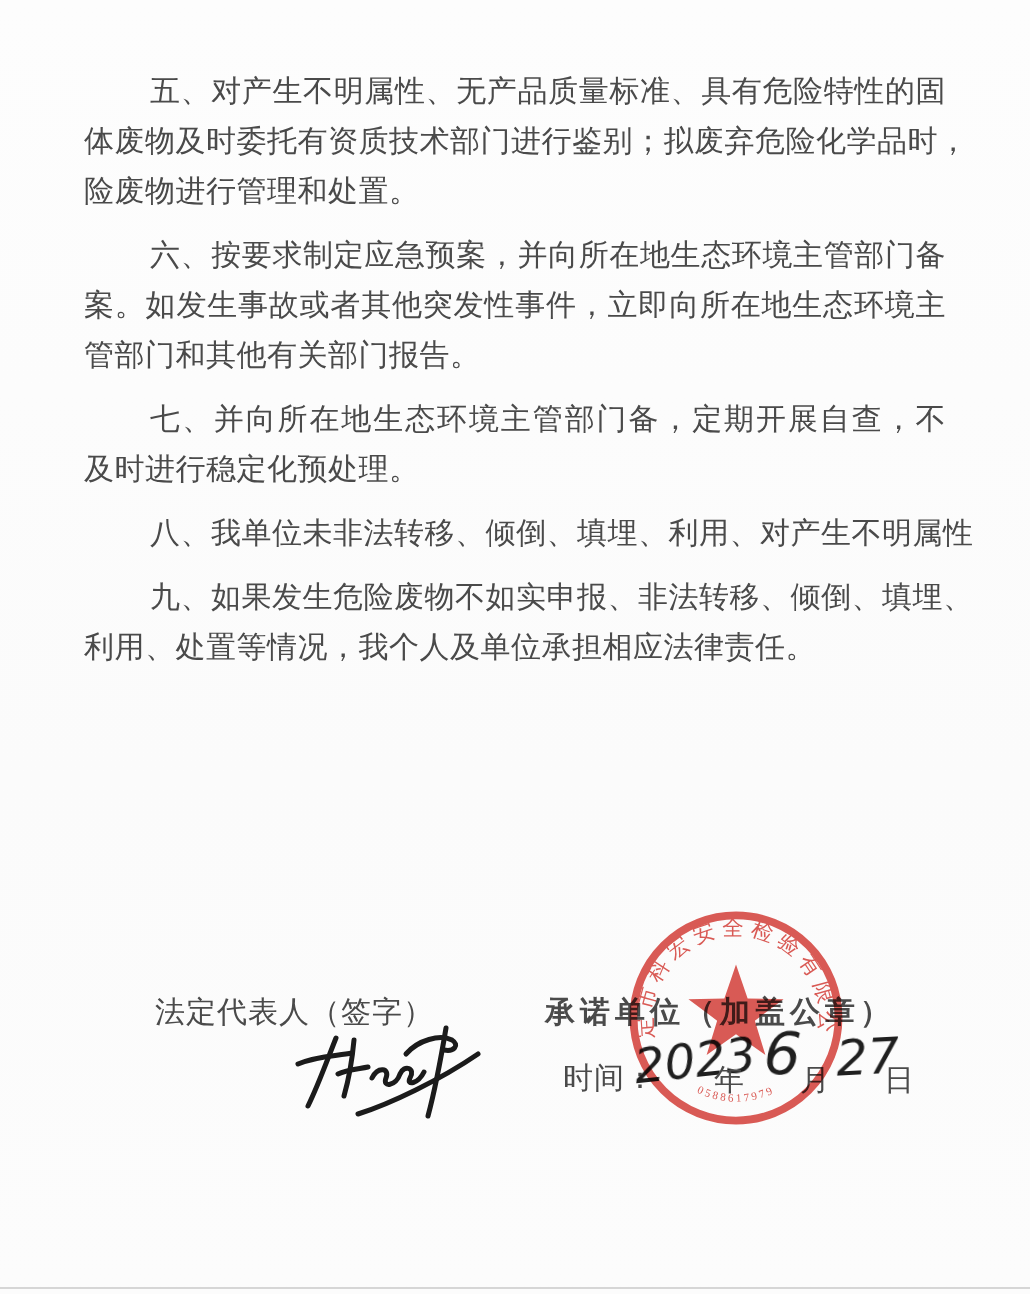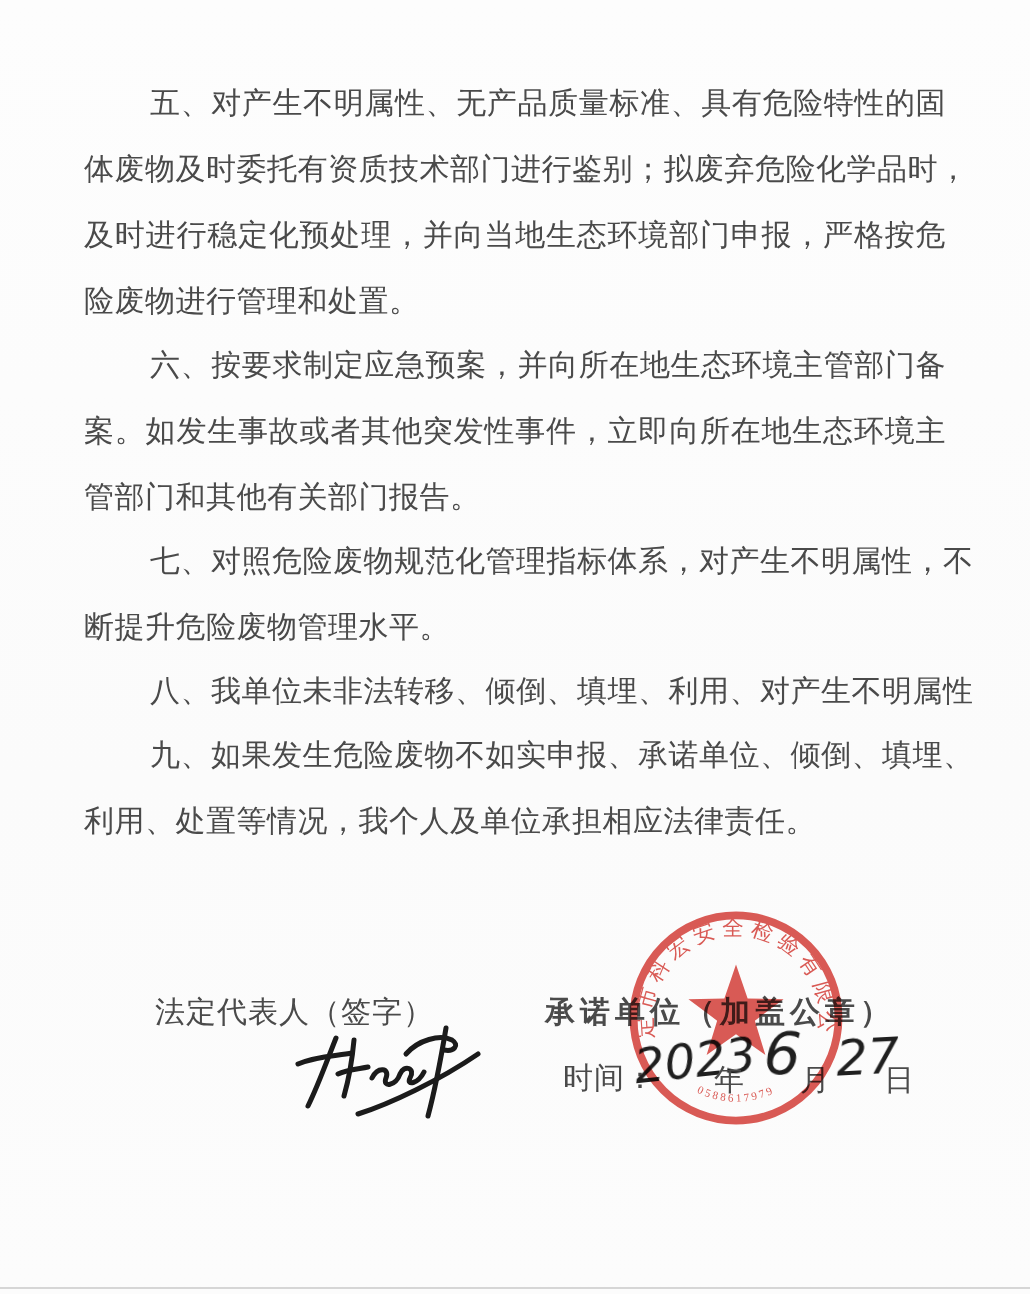--- a/index.html
+++ b/index.html
@@ -26,25 +26,24 @@
   .doc-line {
     height: 50px;
     line-height: 50px;
     font-size: 30px;
     color: #4a4a4a;
     white-space: nowrap;
     text-align: justify;
     text-align-last: auto;
     letter-spacing: 0.5px;
     filter: blur(0.2px);
-    margin-top: 16px;
   }
   .doc-line.fill { text-align-last: justify; }
   .doc-line.first { text-indent: 66px; margin-top: 14px; }
-  .doc-line.first:first-child { margin-top: 12px; }
+  .doc-line.first:first-child { margin-top: 0; }
 
   
   .label {
     position: absolute;
     font-size: 30px;
     color: #4a4a4a;
     white-space: nowrap;
     filter: blur(0.2px);
   }
   .legal-rep-label { left: 155px; top: 992px; letter-spacing: 1px; text-align: center; }
@@ -106,29 +105,28 @@
   }
 </style>
 </head>
 <body>
 
 <div class="page">
 
   <div class="doc-body">
       <div class="doc-line first fill">五、对产生不明属性、无产品质量标准、具有危险特性的固</div>
       <div class="doc-line fill">体废物及时委托有资质技术部门进行鉴别；拟废弃危险化学品时，</div>
-      <div class="doc-line fill">及时进行稳定化预处理，并向当地生态环境部门申报，严格按危</div>
       <div class="doc-line">险废物进行管理和处置。</div>
       <div class="doc-line first fill">六、按要求制定应急预案，并向所在地生态环境主管部门备</div>
       <div class="doc-line fill">案。如发生事故或者其他突发性事件，立即向所在地生态环境主</div>
       <div class="doc-line">管部门和其他有关部门报告。</div>
-      <div class="doc-line first fill">七、对照危险废物规范化管理指标体系，对产生不明属性，不</div>
-      <div class="doc-line">断提升危险废物管理水平。</div>
+      <div class="doc-line first fill">七、并向所在地生态环境主管部门备，定期开展自查，不</div>
+      <div class="doc-line">及时进行稳定化预处理。</div>
       <div class="doc-line first fill">八、我单位未非法转移、倾倒、填埋、利用、对产生不明属性</div>
-      <div class="doc-line first fill">九、如果发生危险废物不如实申报、承诺单位、倾倒、填埋、</div>
+      <div class="doc-line first fill">九、如果发生危险废物不如实申报、非法转移、倾倒、填埋、</div>
       <div class="doc-line">利用、处置等情况，我个人及单位承担相应法律责任。</div>
     </div>
 
   <div class="label legal-rep-label">法定代表人（签字）</div>
 
   <svg class="signature-svg" viewBox="0 0 200 110" aria-label="handwritten signature">
     <path d="M 48,26 C 40,46 30,74 20,94"></path>
     <path d="M 10,52 C 28,44 48,44 64,41"></path>
     <path d="M 66,28 C 64,50 60,70 56,84"></path>
     <path d="M 50,62 C 58,58 70,57 80,55"></path>

